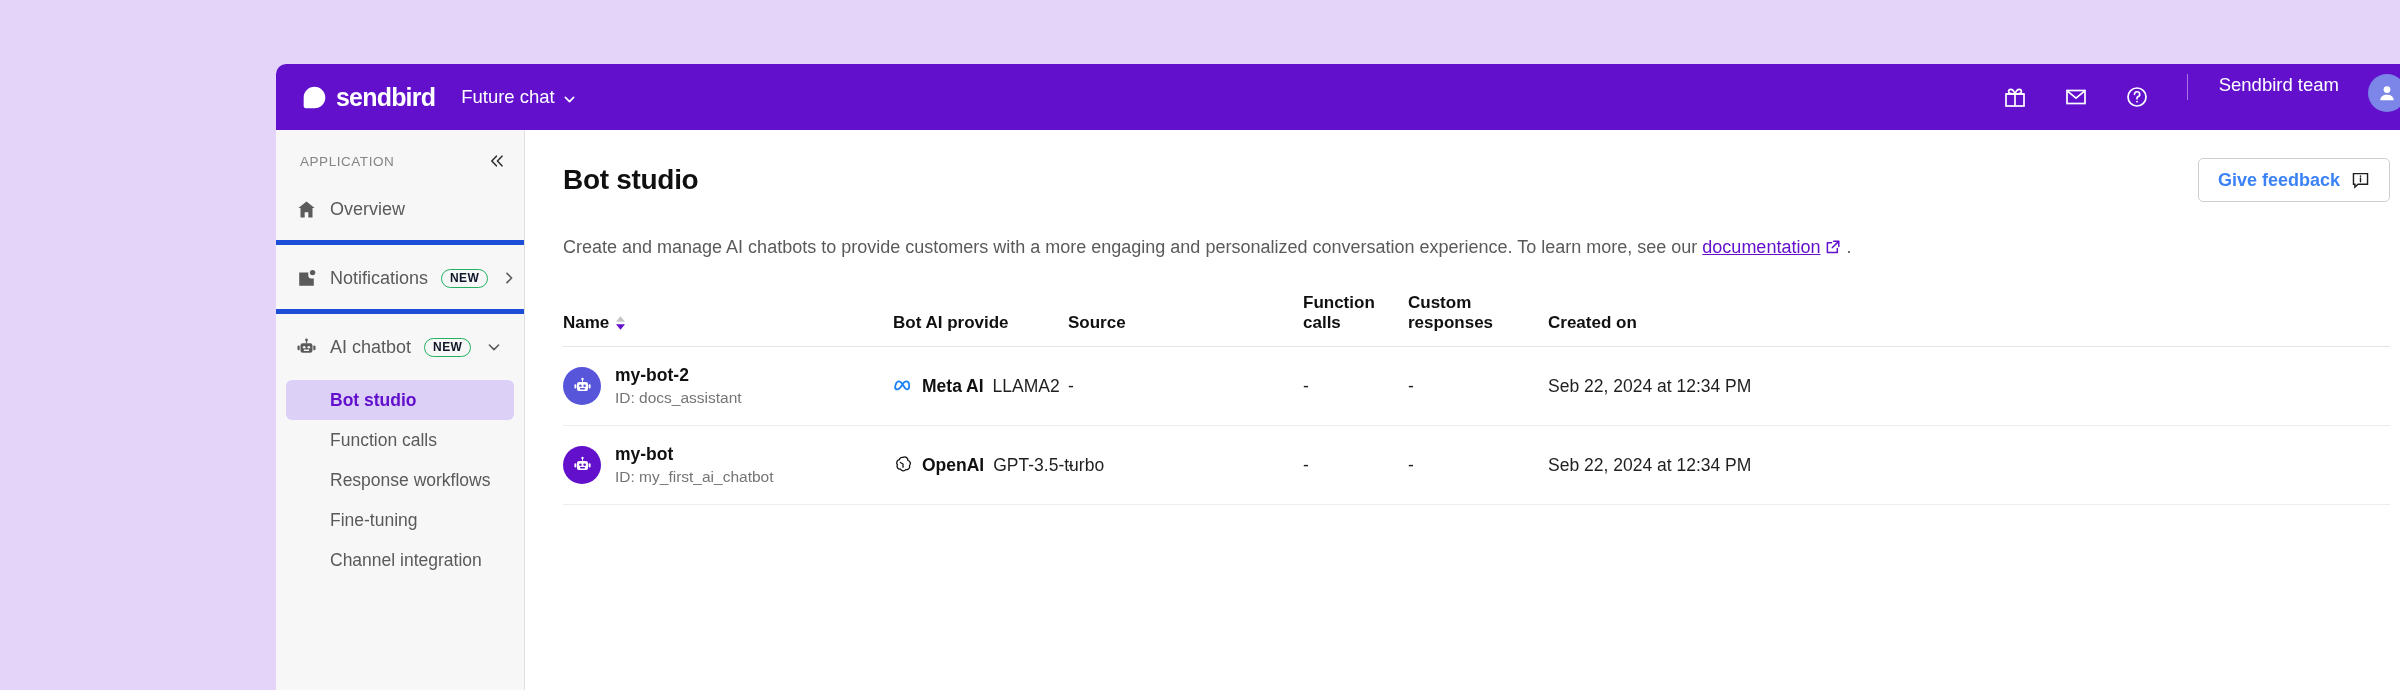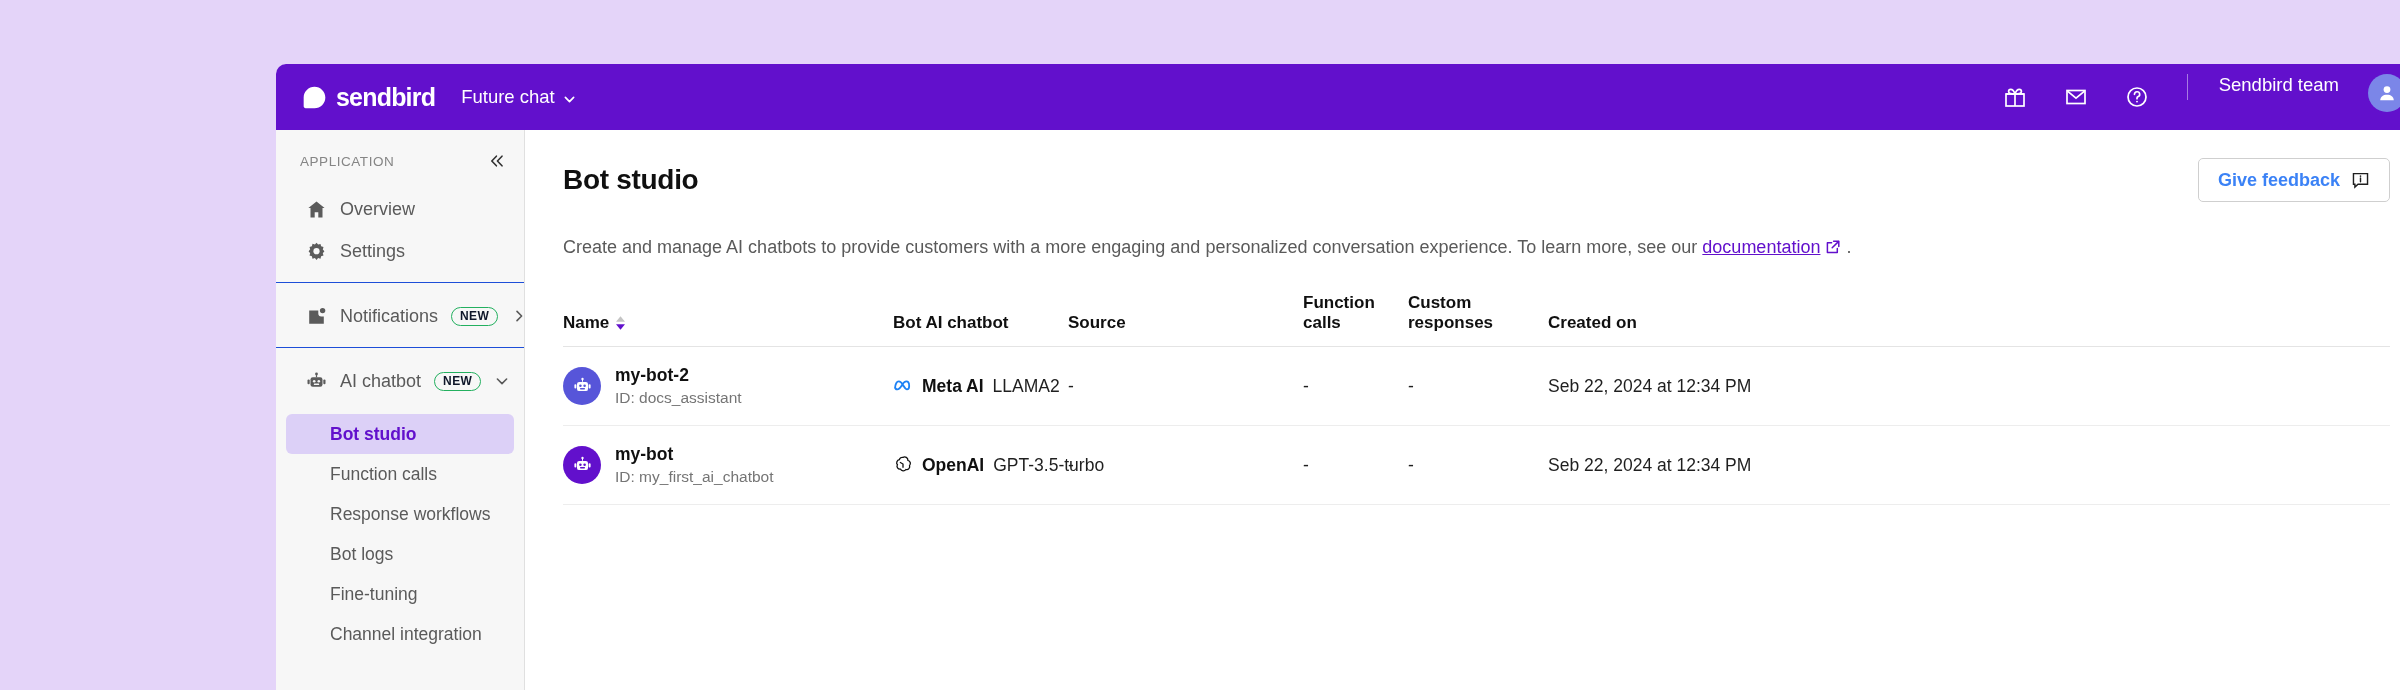--- a/index.html
+++ b/index.html
@@ -77,22 +77,22 @@
   #sidebar-head {
     display: flex; align-items: center; justify-content: space-between;
     padding: 6px 18px 14px 24px;
   }
   #sidebar-caption {
     font-size: 13.5px; letter-spacing: .55px; color: #858585; font-weight: 500;
   }
   #collapse-btn { cursor: pointer; display: flex; }
   #collapse-btn svg { width: 18px; height: 18px; display: block; }
 
-  .nav-group { padding: 4px 10px 10px 16px; text-align: right; }
-  .nav-group + .nav-group { border-top: 1px solid #1d4ed8; padding-top: 12px; }
+  .nav-group { padding: 4px 10px 10px 6px; text-align: right; }
+  .nav-group + .nav-group { border-top: 5px solid #1d4ed8; padding-top: 12px; }
   .nav-item {
     display: flex; align-items: center; gap: 13px;
     height: 42px; padding: 0 12px 0 14px;
     border-radius: 6px; cursor: pointer;
     color: #5a5a5a; font-size: 18px;
   }
   .nav-item .nav-ico { width: 21px; height: 21px; flex: 0 0 21px; display:block; }
   .nav-item .nav-ico svg { width: 21px; height: 21px; display: block; fill: #5b5b5b; }
   .nav-label { white-space: nowrap; }
   .badge-new {
@@ -243,29 +243,20 @@
       </div>
 
       <div class="nav-group">
         <div class="nav-item">
           <span class="nav-ico">
             <svg viewBox="0 0 21 21">
                 <path d="M10.5 2.6L2.4 9.1h2.1v9.3h4.2v-5.2h3.6v5.2h4.2V9.1h2.1z"></path>
               </svg>
           </span>
           <span class="nav-label">Overview</span>
-        </div>
-        <div class="nav-item">
-          <span class="nav-ico">
-            <svg viewBox="0 0 21 21">
-              <path d="M10.5 1.7l1.6 1.9 2.4-.7.6 2.4 2.4.7-.7 2.4 1.6 1.9-1.6 1.9.7 2.4-2.4.7-.6 2.4-2.4-.7-1.6 1.9-1.6-1.9-2.4.7-.6-2.4-2.4-.7.7-2.4L2.6 10.2l1.6-1.9-.7-2.4 2.4-.7.6-2.4 2.4.7z"></path>
-              <circle cx="10.5" cy="10.2" r="3.1" fill="#f7f7f7"></circle>
-            </svg>
-          </span>
-          <span class="nav-label">Settings</span>
         </div>
       </div>
 
       <div class="nav-group">
         <div class="nav-item">
           <span class="nav-ico">
             <svg viewBox="0 0 21 21">
               <path d="M3.2 4.4h9.1v3.2a3 3 0 0 0 3 3h2.5v7.1H3.2z"></path>
               <circle cx="16.6" cy="4.6" r="2.7"></circle>
             </svg>
@@ -308,23 +299,20 @@
         <div class="sub-item active">
           <span>Bot studio</span>
         </div>
         <div class="sub-item">
           <span>Function calls</span>
         </div>
         <div class="sub-item">
           <span>Response workflows</span>
         </div>
         <div class="sub-item">
-          <span>Bot logs</span>
-        </div>
-        <div class="sub-item">
           <span>Fine-tuning</span>
         </div>
         <div class="sub-item">
           <span>Channel integration</span>
         </div>
       </div>
     </div>
 
     <div id="main">
 
@@ -364,21 +352,21 @@
                   <svg width="9" height="6" viewBox="0 0 10 6">
                       <path d="M5 0L10 6H0z" fill="#c4c4c4"></path>
                     </svg>
                   <svg width="9" height="6" viewBox="0 0 10 6">
                       <path d="M5 6L0 0h10z" fill="#6210cc"></path>
                     </svg>
                 </span>
               </span>
             </th>
             <th class="col-engine">
-              <span>Bot AI chatbot</span>
+              <span>Bot AI provide</span>
             </th>
             <th class="col-source">
               <span>Source</span>
             </th>
             <th class="col-fcalls">
               <span>Function calls</span>
             </th>
             <th class="col-custom">
               <span>Custom responses</span>
             </th>

